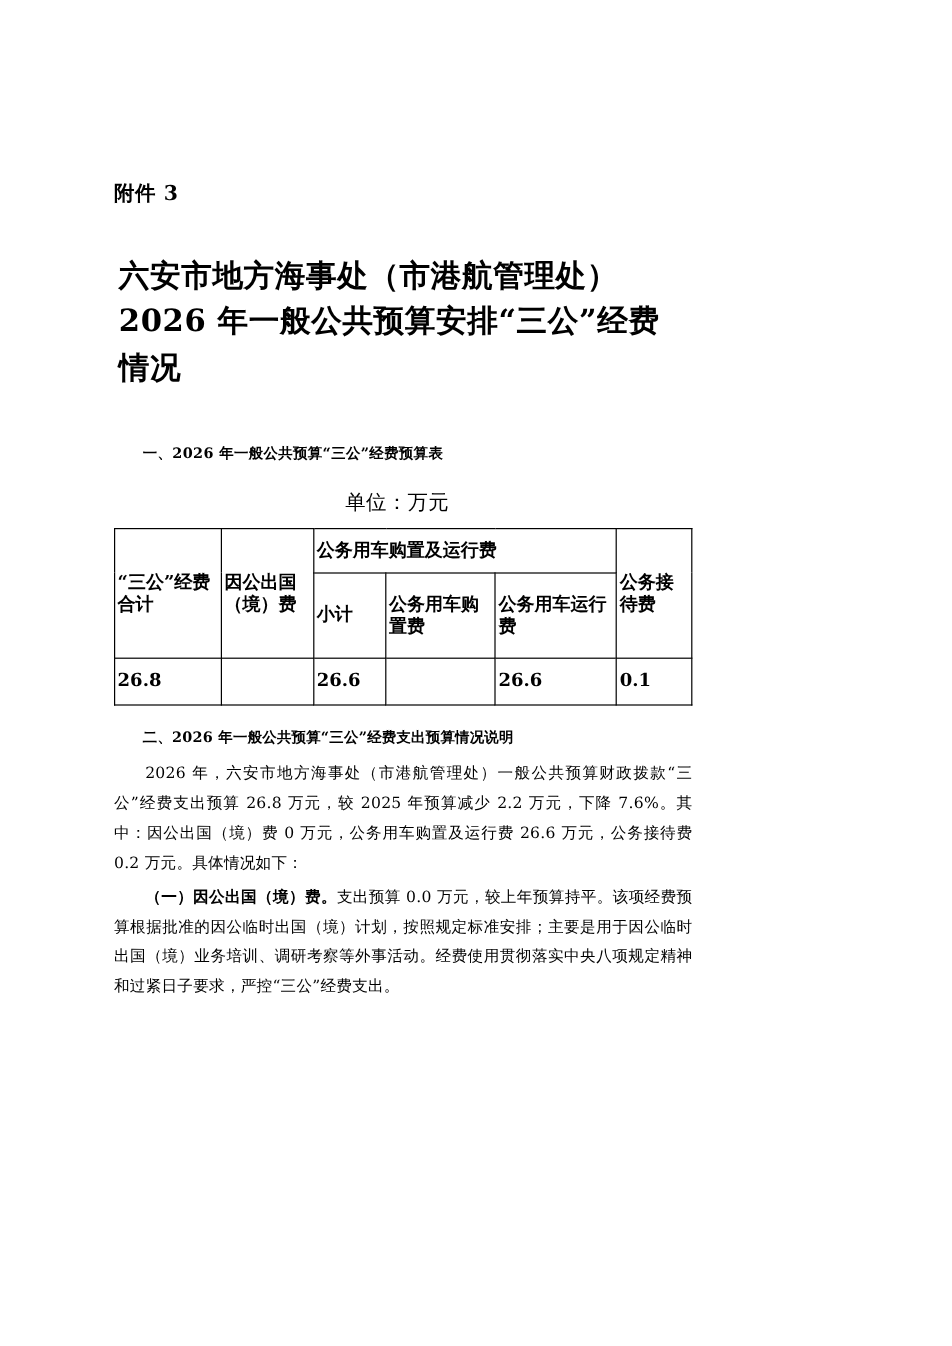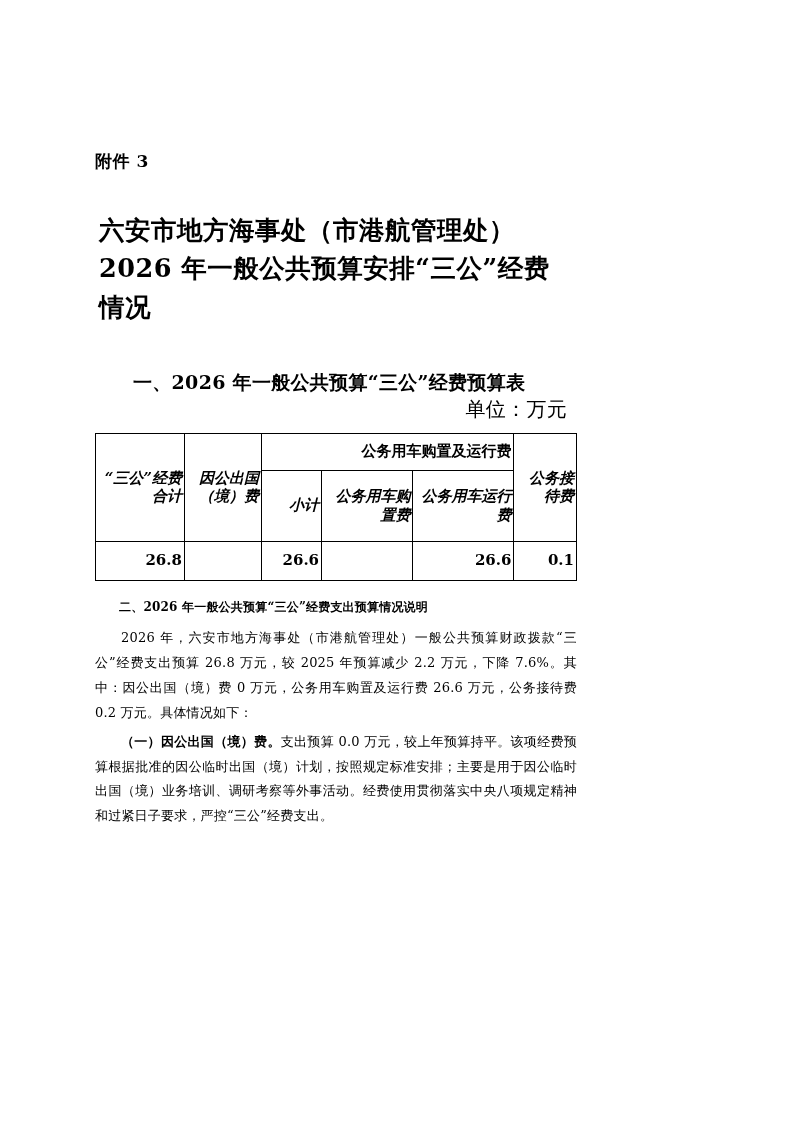--- a/index.html
+++ b/index.html
@@ -33,48 +33,49 @@
   .doc-title {
     font-size: 25.5px;
     font-weight: bold;
     text-align: left;
     line-height: 1.5;
     letter-spacing: 0.5px;
     margin: 0 4px 44px 4px;
     font-family: "DejaVu Serif", "Liberation Serif", serif;
   }
   .section-heading {
-    font-size: 19px;
+    font-size: 12px;
     font-weight: bold;
     text-indent: 2em;
+    margin-bottom: 20px;
     letter-spacing: 0.3px;
   }
   .unit-line {
-    font-size: 20px;
-    text-align: right;
+    font-size: 17px;
+    text-align: center;
     margin: 0 10px 10px 0;
     letter-spacing: 0.3px;
   }
   table.budget {
     border-collapse: collapse;
     width: 100%;
     table-layout: fixed;
     font-size: 15px;
     margin-bottom: 18px;
   }
   table.budget td, table.budget th {
     border: 1px solid #000000;
-    text-align: right;
+    text-align: left;
     vertical-align: middle;
     font-weight: bold;
     padding: 3px 2px;
     line-height: 1.25;
     font-family: "DejaVu Serif", "Liberation Serif", serif;
   }
-  .hdr-tall { height: 64px; font-style: italic; }
+  .hdr-tall { height: 64px; }
   .hdr-short { height: 30px; }
   .val-row td { height: 32px; }
   .val-right { text-align: right; padding-right: 8px; }
   .val-center { text-align: center; }
   p.body-text {
     font-size: 13px;
     line-height: 1.92;
     text-indent: 2em;
     margin: 0 0 4px 0;
     text-align: justify;

